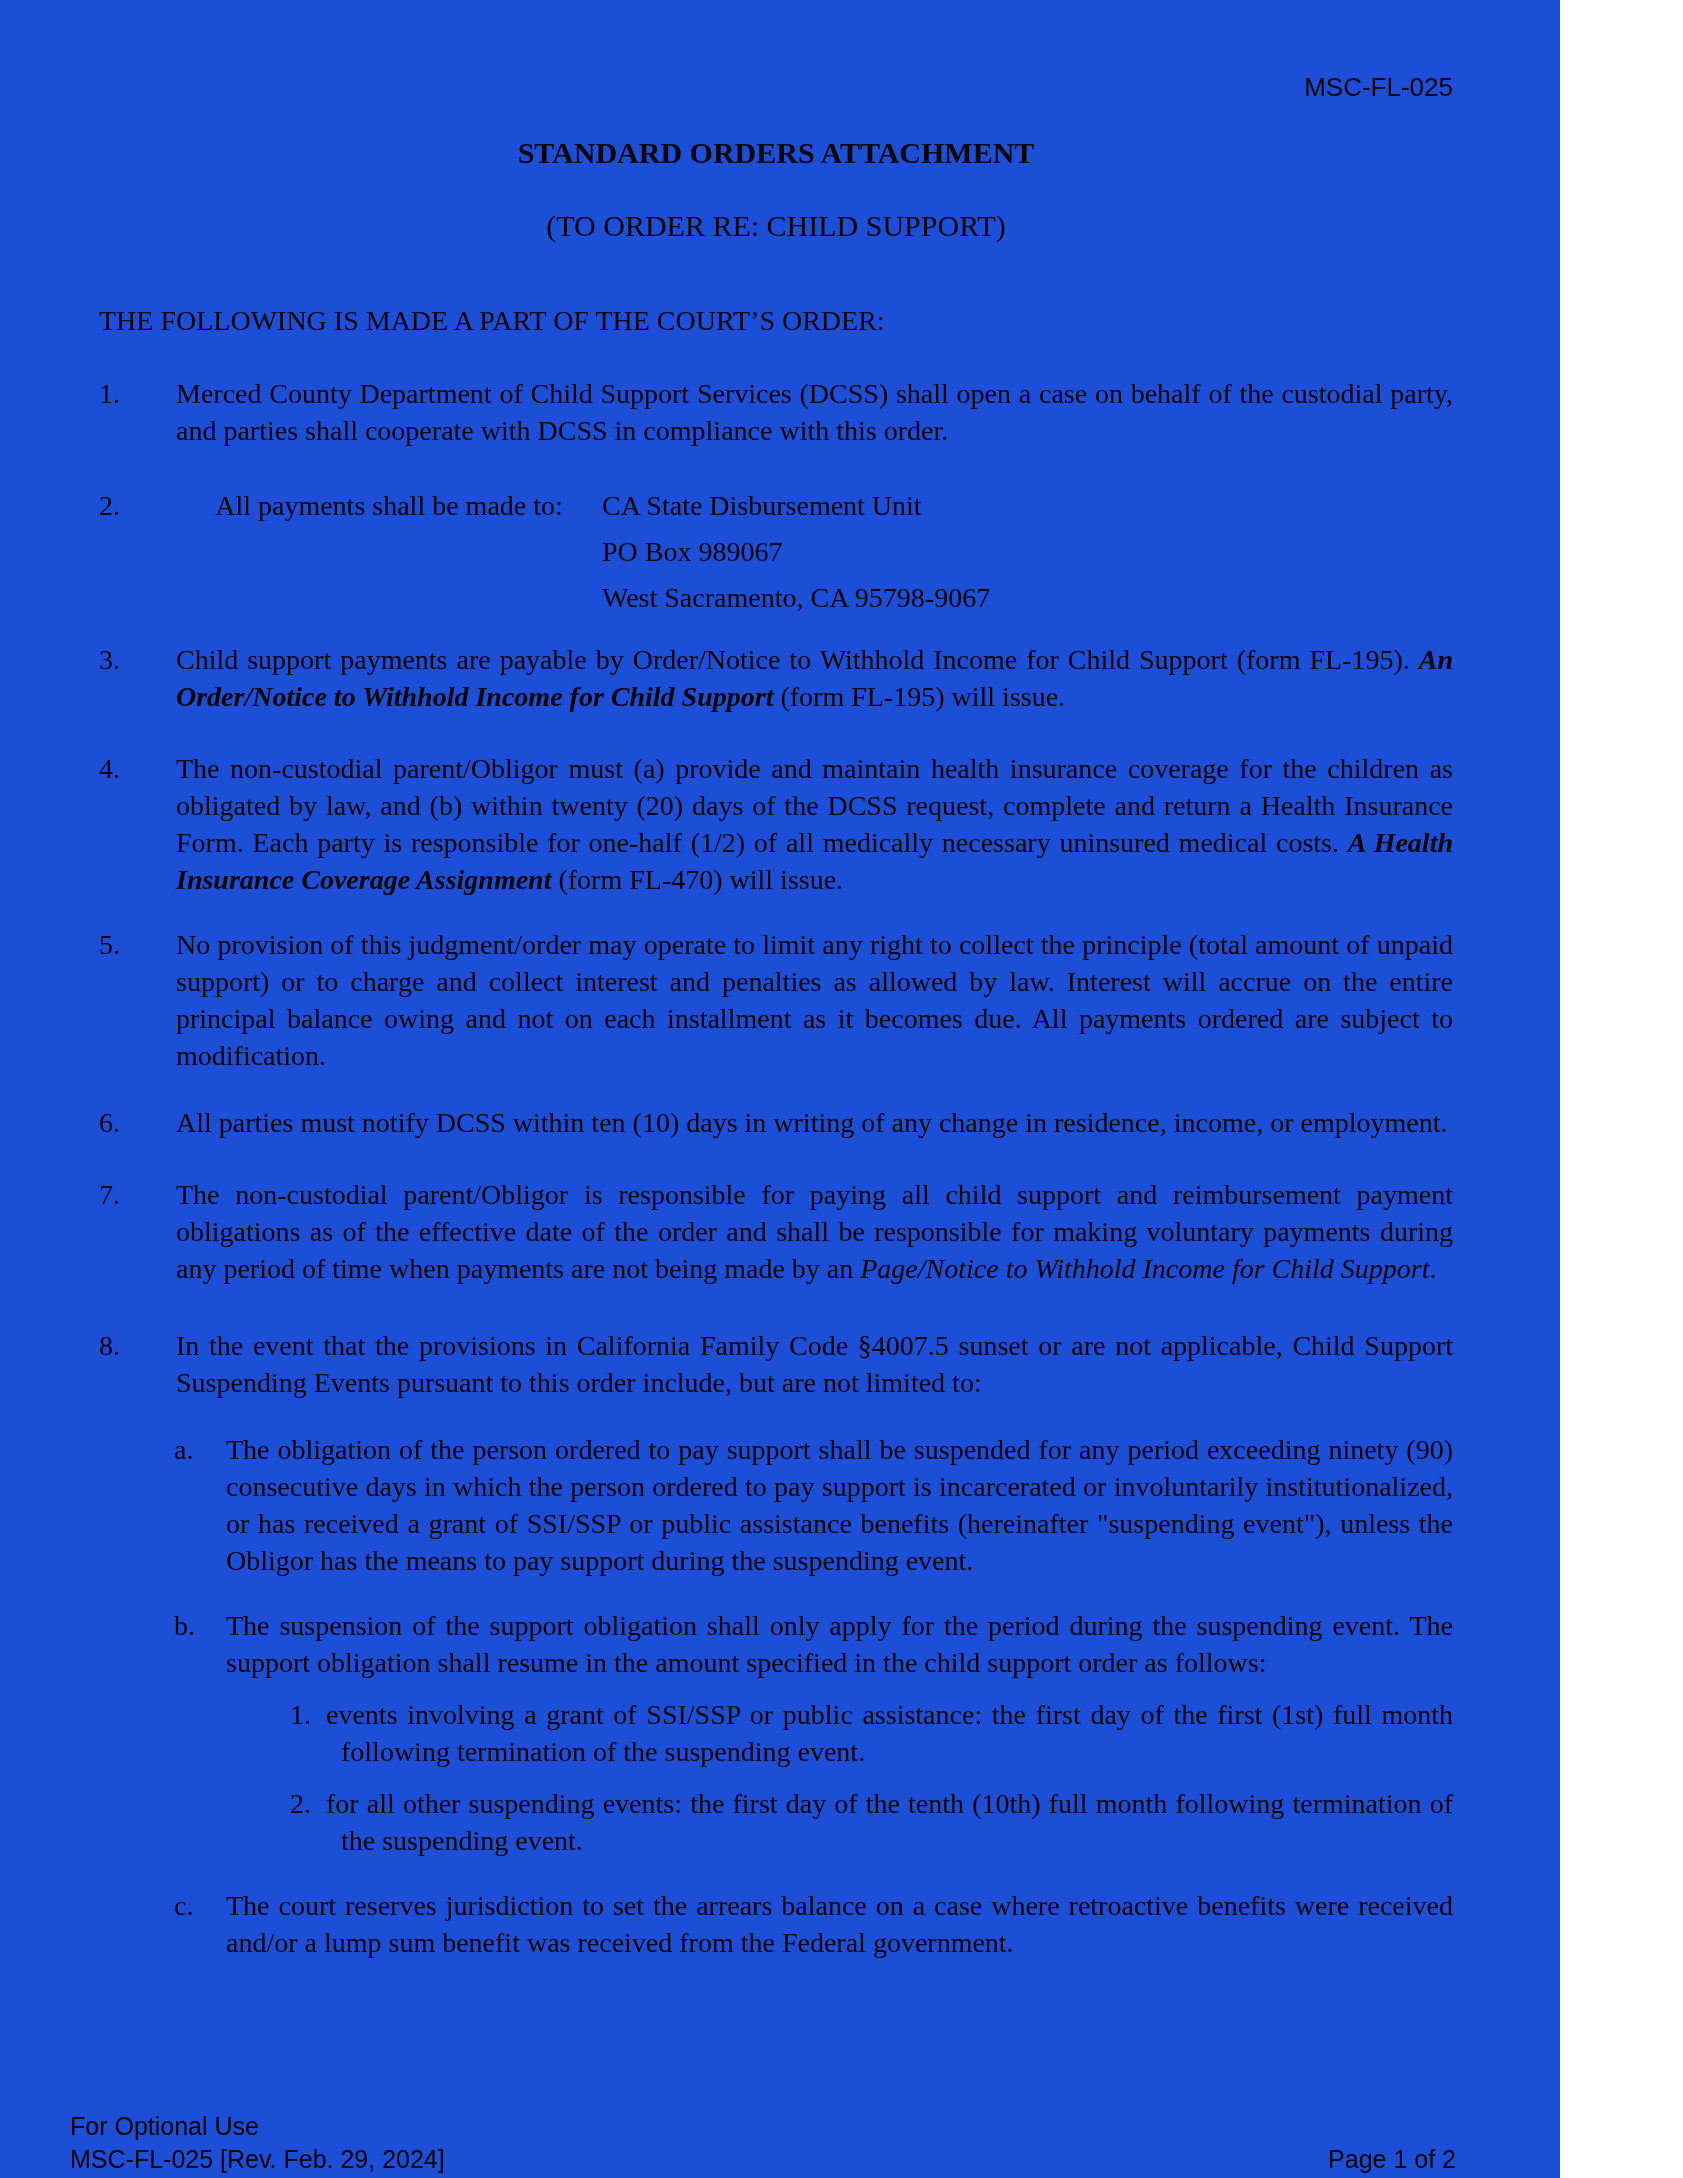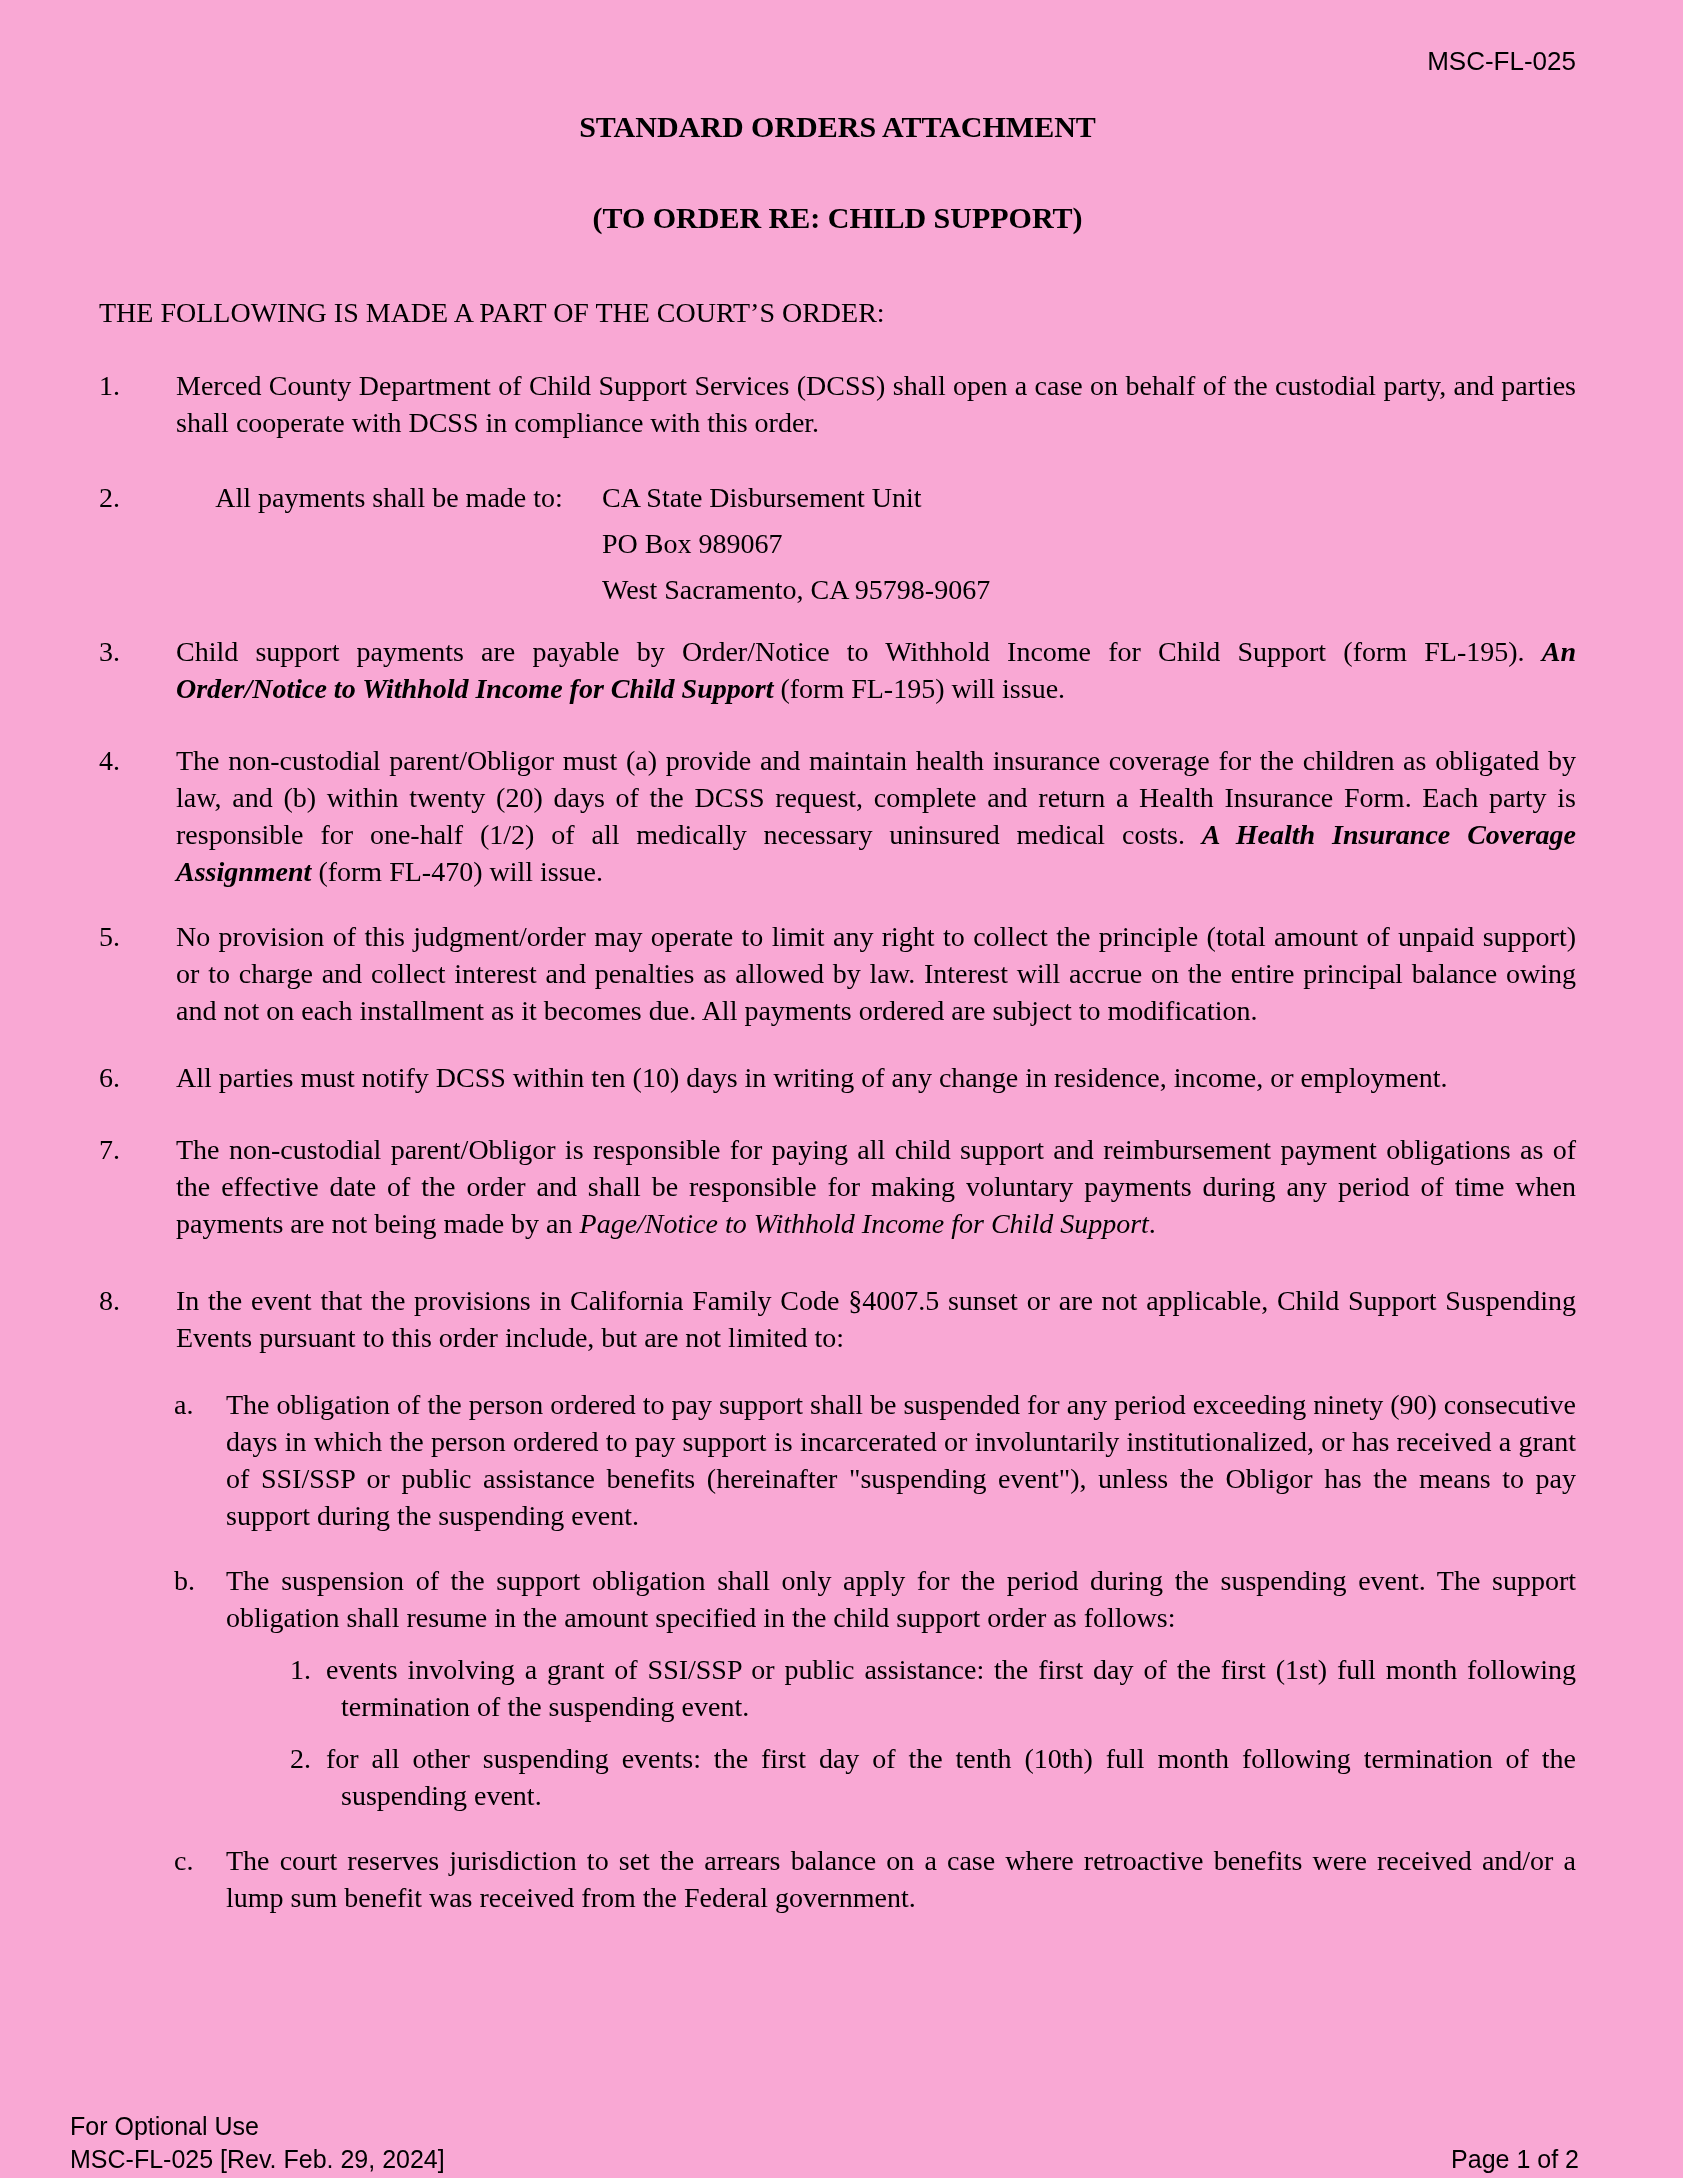--- a/index.html
+++ b/index.html
@@ -1,45 +1,45 @@
 <!DOCTYPE html>
 <html><head>
 <meta charset="utf-8">
 <style>
   html, body { margin: 0; padding: 0; background: #ffffff; }
   .page {
     position: relative;
-    width: 1683px;
+    width: 1560px;
     height: 2178px;
     box-sizing: border-box;
-    background: #f9a8d4;
+    background: #1d4ed8;
     color: #000000;
     font-family: "Liberation Serif", "DejaVu Serif", serif;
     font-size: 28px;
     line-height: 37px;
-    padding: 46px 107px 0 99px;
+    padding: 72px 107px 0 99px;
     overflow: hidden;
   }
   .form-number {
     text-align: right;
     font-family: "Liberation Sans", "DejaVu Sans", sans-serif;
     font-size: 26px;
     line-height: 30px;
   }
   .doc-title {
     text-align: center;
     font-weight: bold;
     font-size: 30px;
     margin-top: 32px;
   }
   .doc-subtitle {
     text-align: center;
-    font-weight: bold;
+    font-weight: normal;
     font-size: 30px;
-    margin-top: 54px;
+    margin-top: 36px;
   }
   .intro { margin-top: 58px; }
 
   .item {
     position: relative;
     padding-left: 77px;
     margin-top: 36px;
     text-align: justify;
   }
   .item > .num { position: absolute; left: 0; top: 0; }

